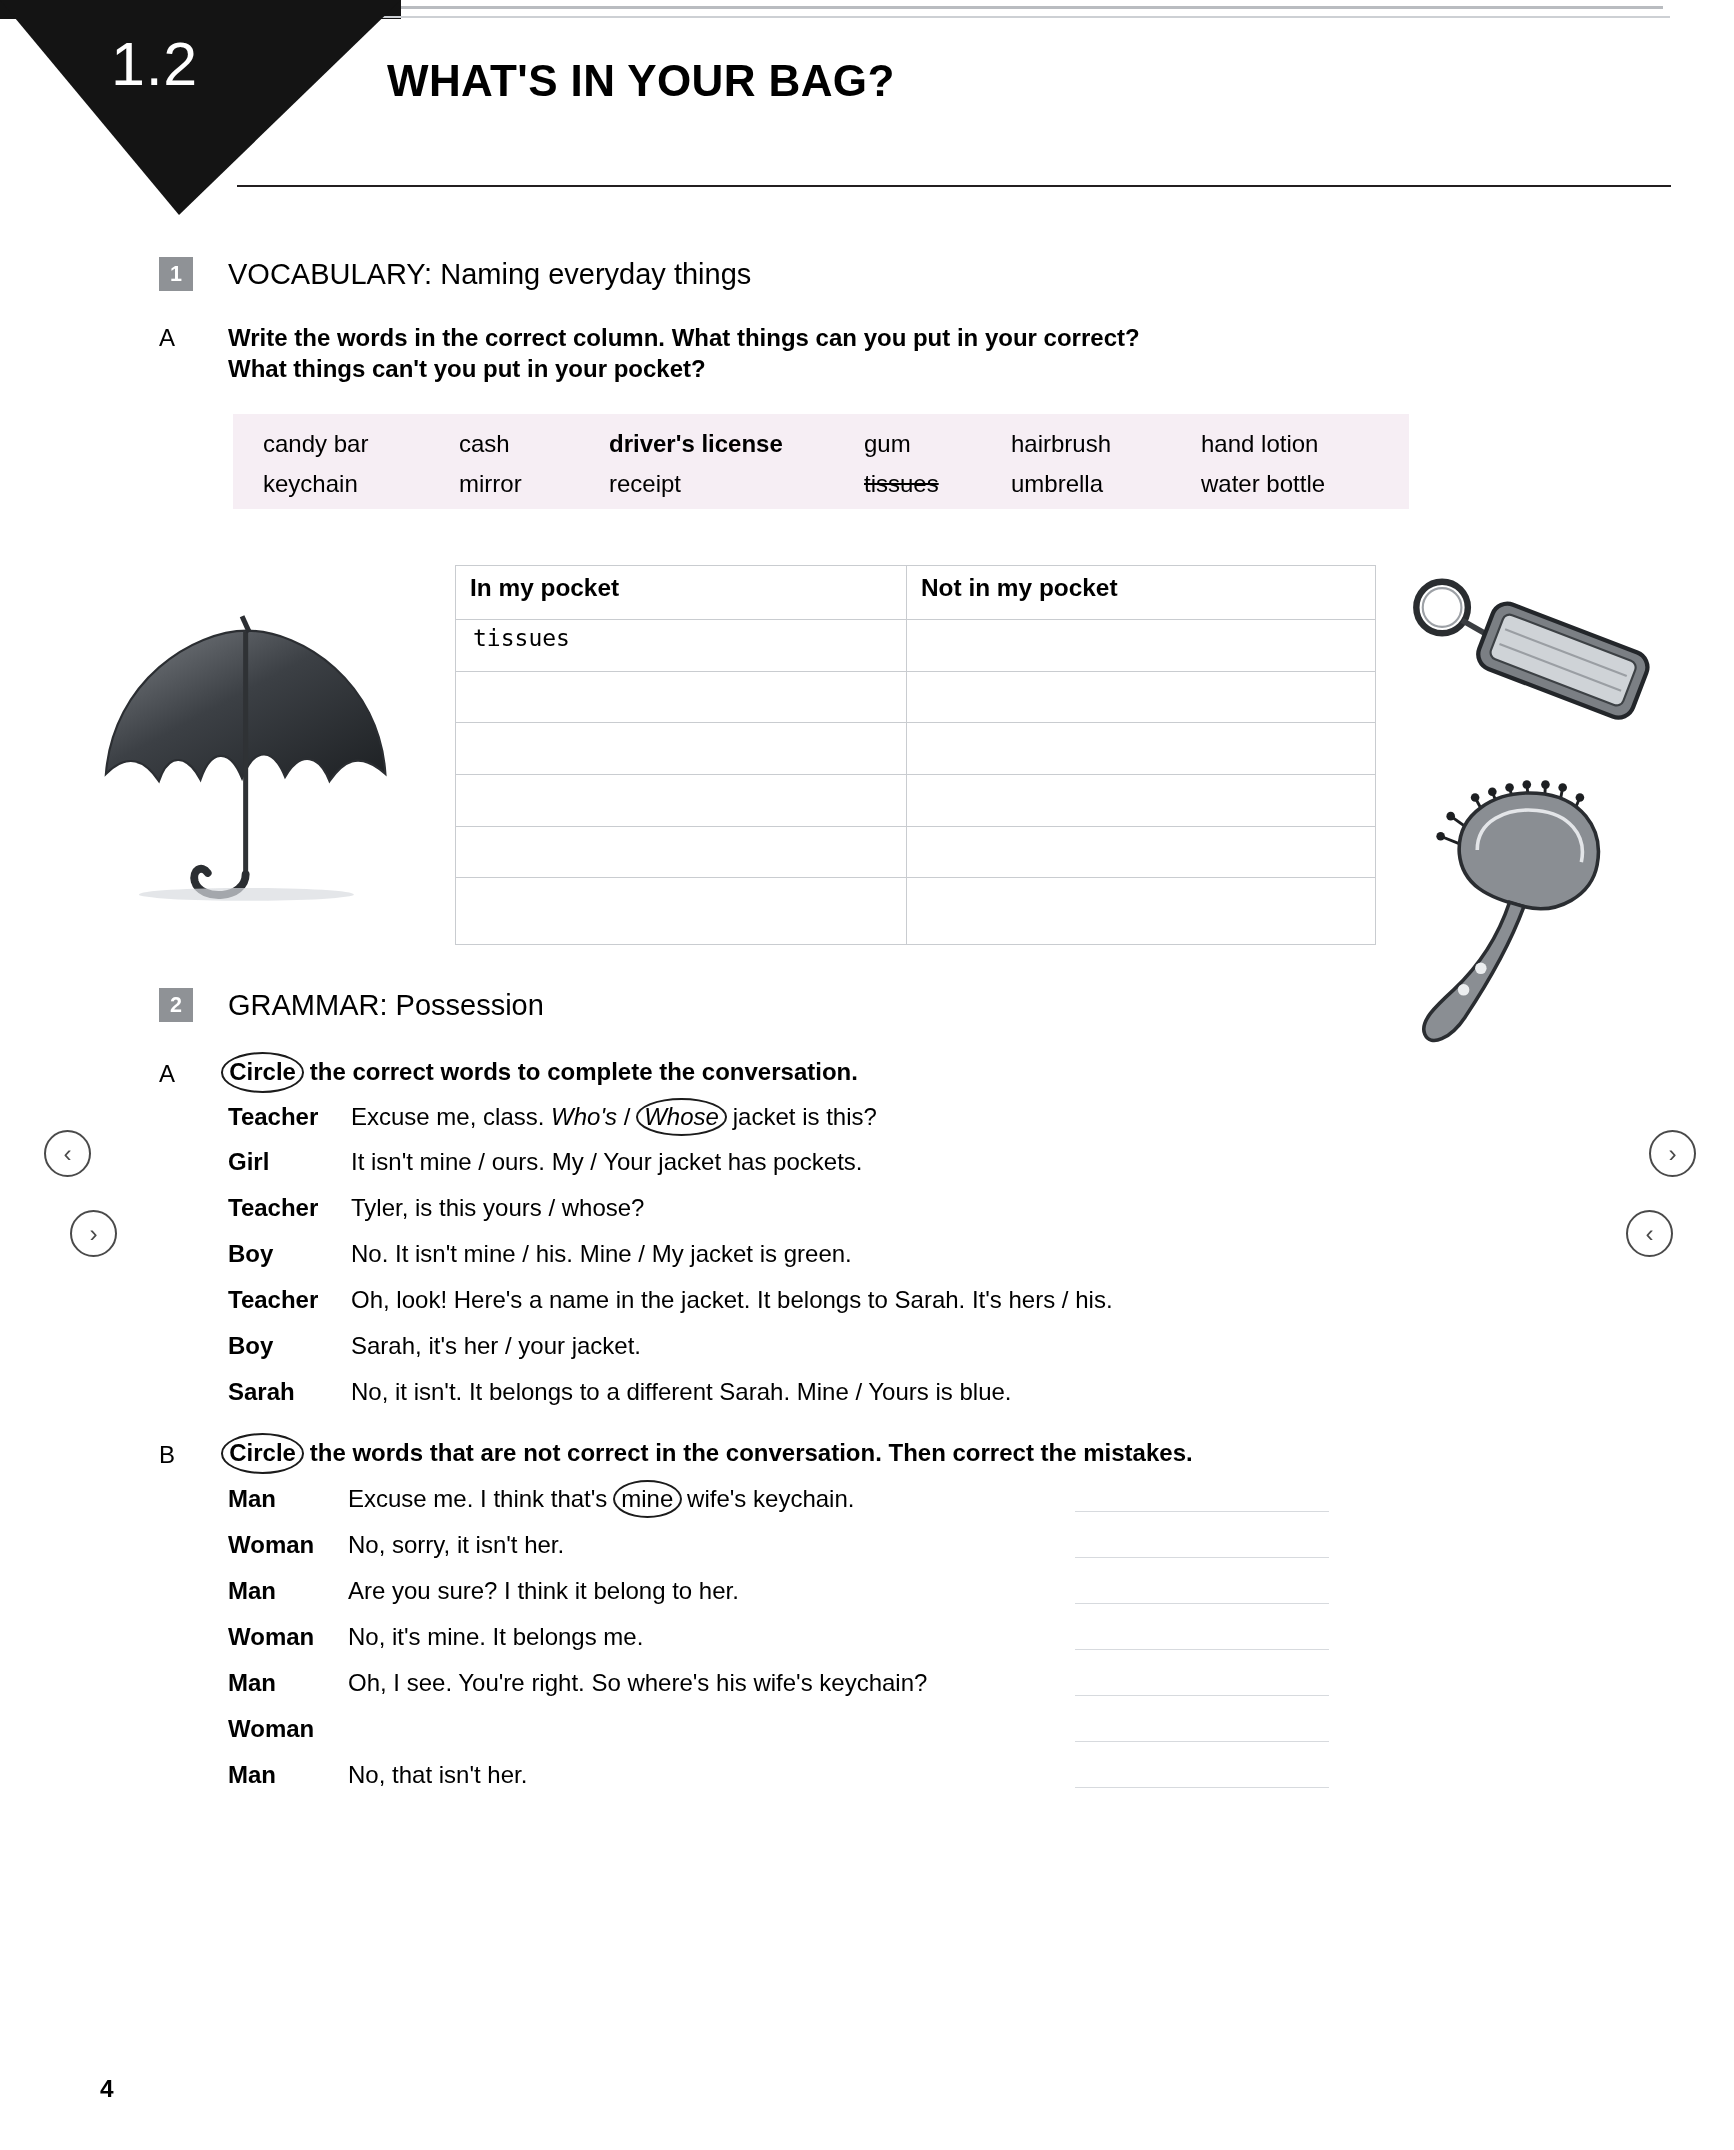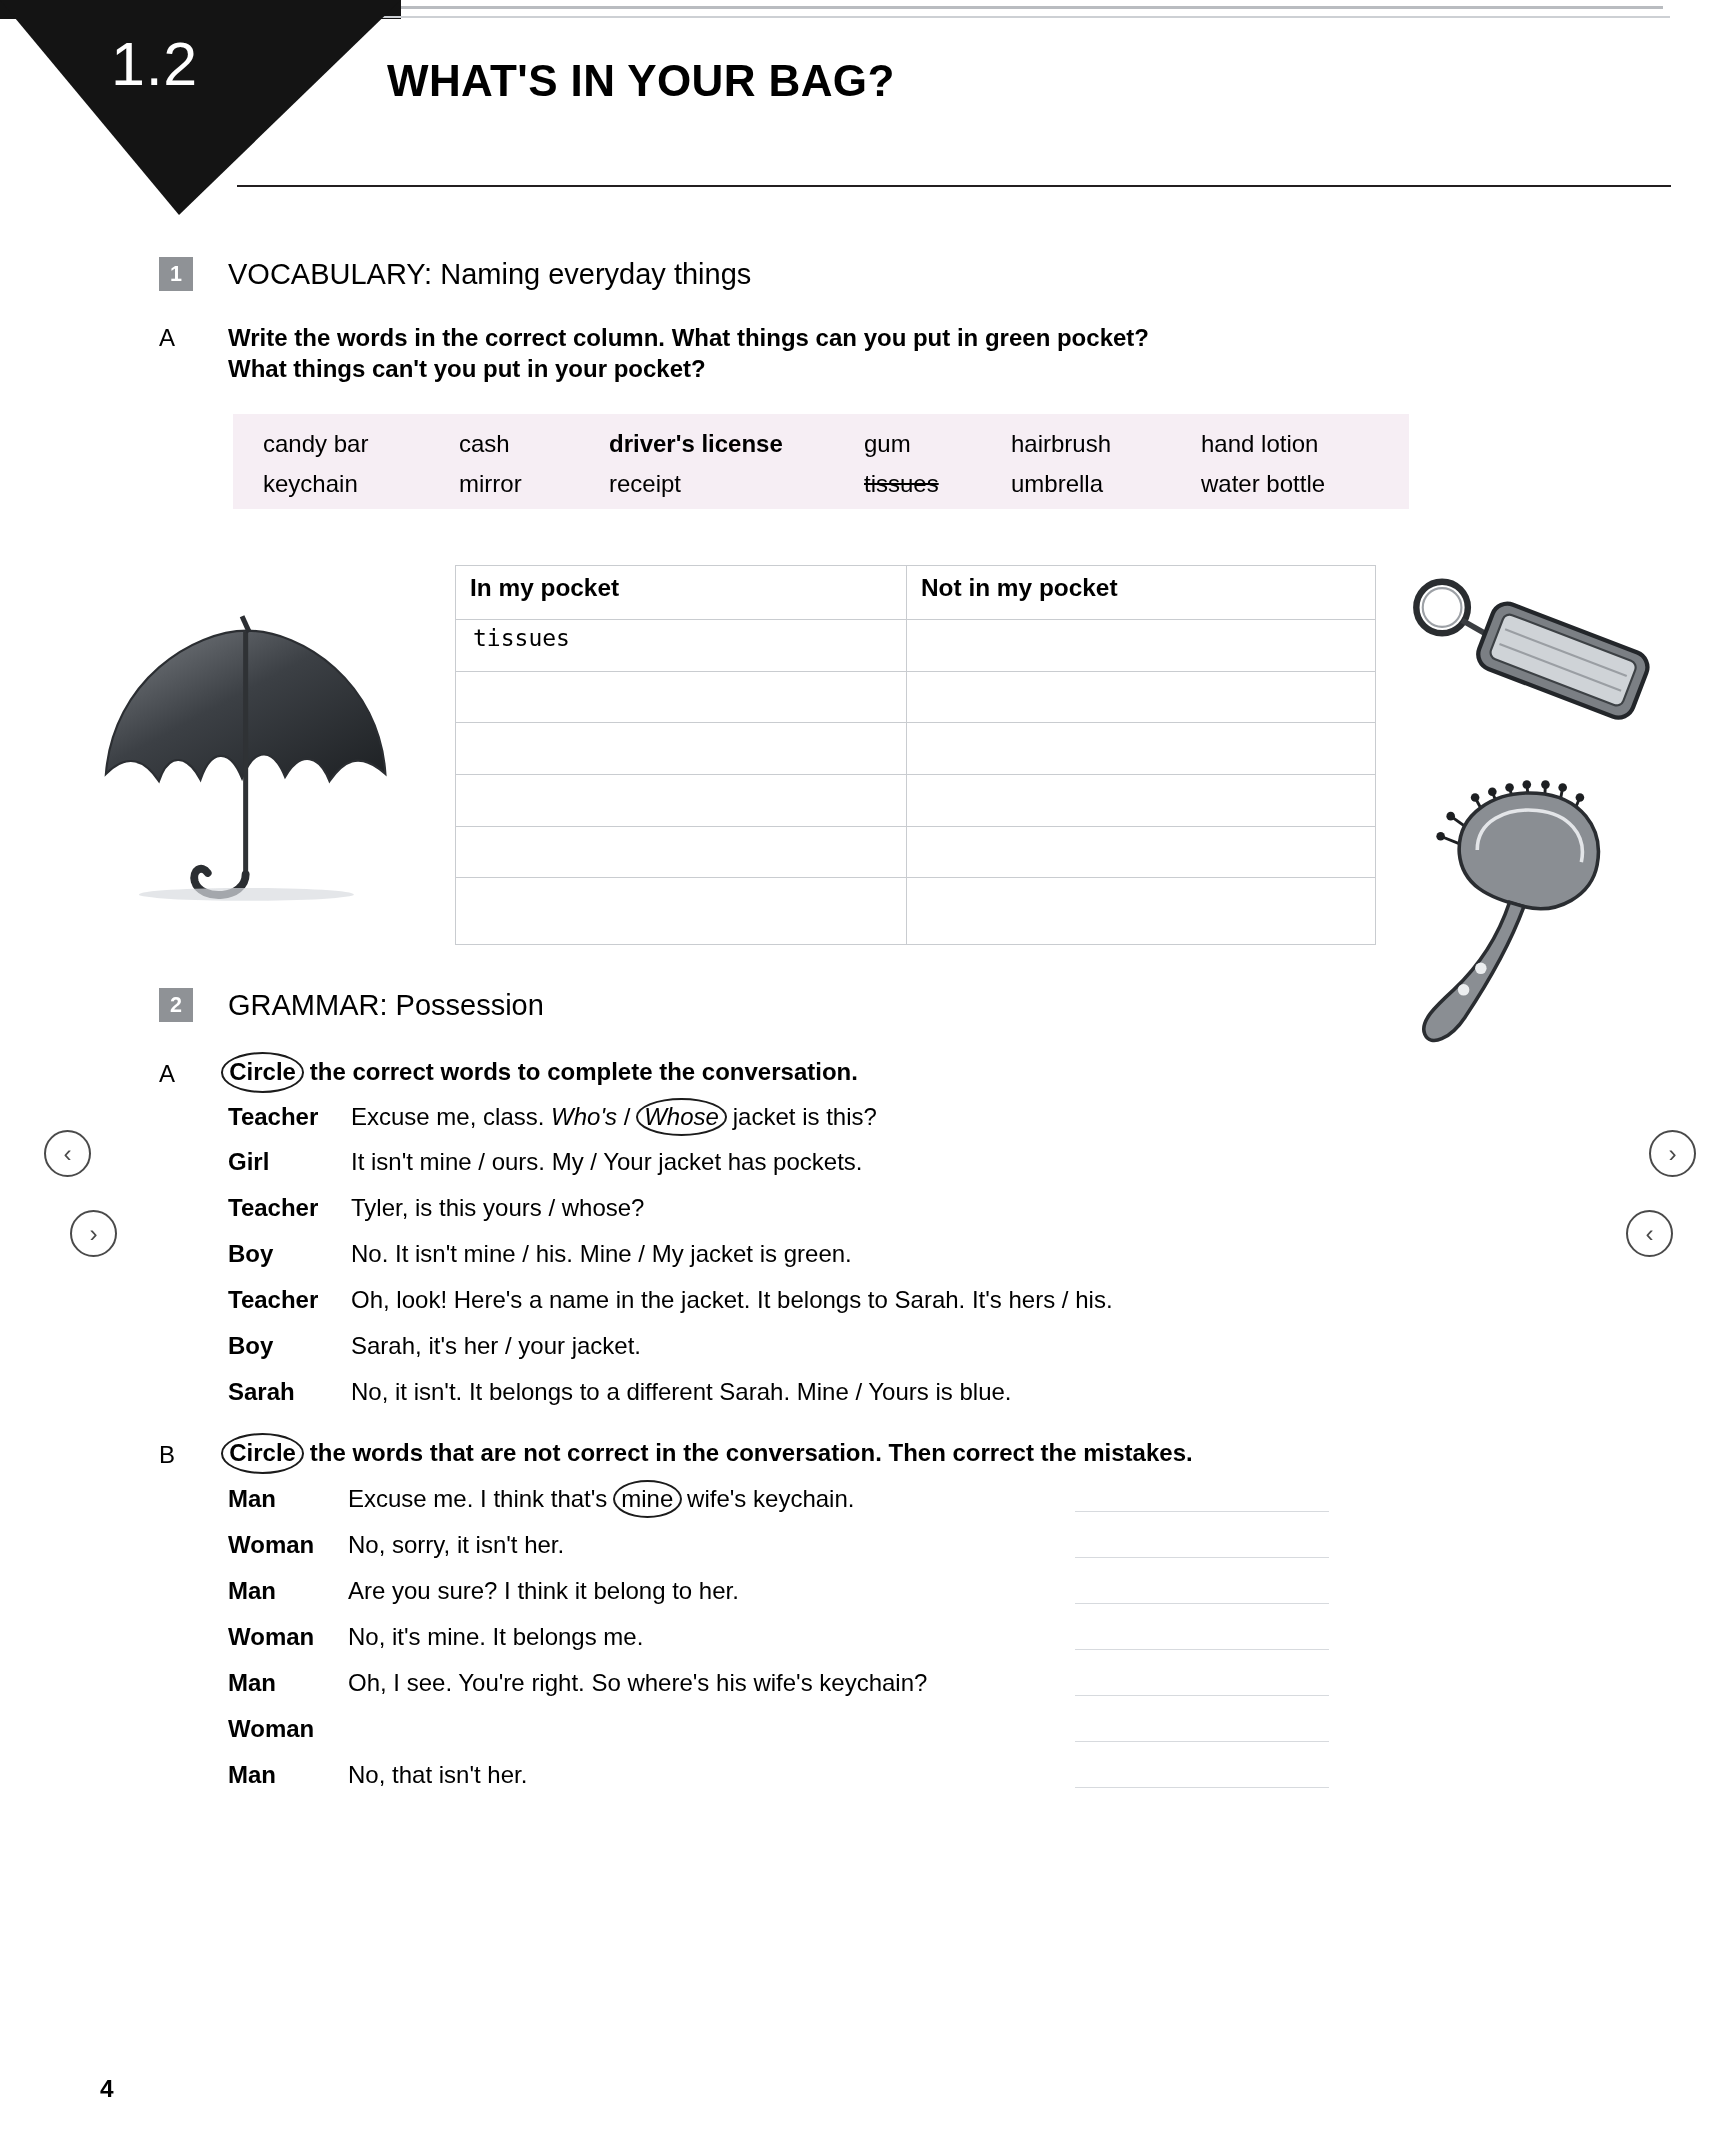--- a/index.html
+++ b/index.html
@@ -257,21 +257,21 @@
   <div class="unit-flag"></div>
   <div class="unit-number">1.2</div>
   <div class="lesson-title">WHAT'S IN YOUR BAG?</div>
   <div class="header-rule"></div>
 
   <div class="sec-num" style="left:159px; top:257px;">1</div>
   <div class="sec-title" style="left:228px; top:258px;">VOCABULARY: Naming everyday things</div>
 
   <div class="ex-letter" style="left:159px; top:324px;">A</div>
   <div class="instr" style="left:228px; top:323px; width:1147px;">
-    <span>Write the words in the correct column. What things can you put in green pocket?</span><br>
+    <span>Write the words in the correct column. What things can you put in your correct?</span><br>
     <span>What things can't you put in your pocket?</span>
   </div>
 
   <div class="wordbank">
     <div class="wb-word" style="left:30px; top:16px;">candy bar</div>
     <div class="wb-word" style="left:226px; top:16px;">cash</div>
     <div class="wb-word" style="left:376px; top:16px;font-weight:bold;">driver's license</div>
     <div class="wb-word" style="left:631px; top:16px;">gum</div>
     <div class="wb-word" style="left:778px; top:16px;">hairbrush</div>
     <div class="wb-word" style="left:968px; top:16px;">hand lotion</div>

